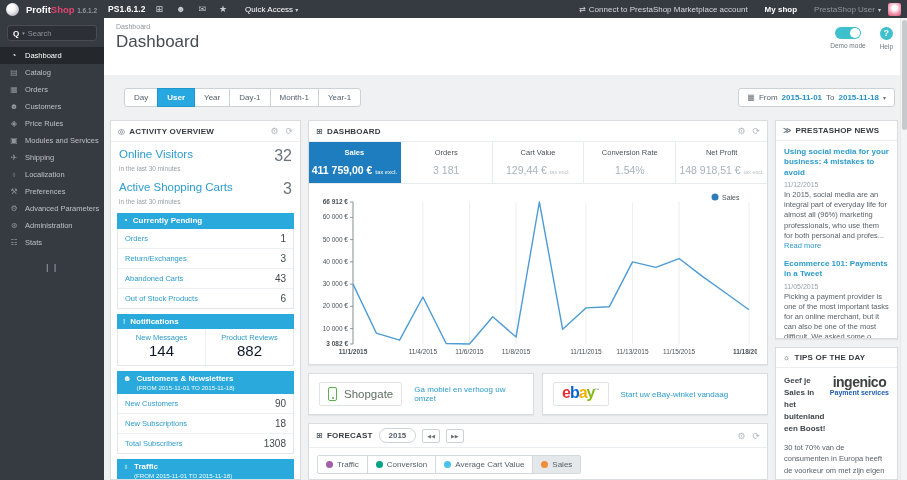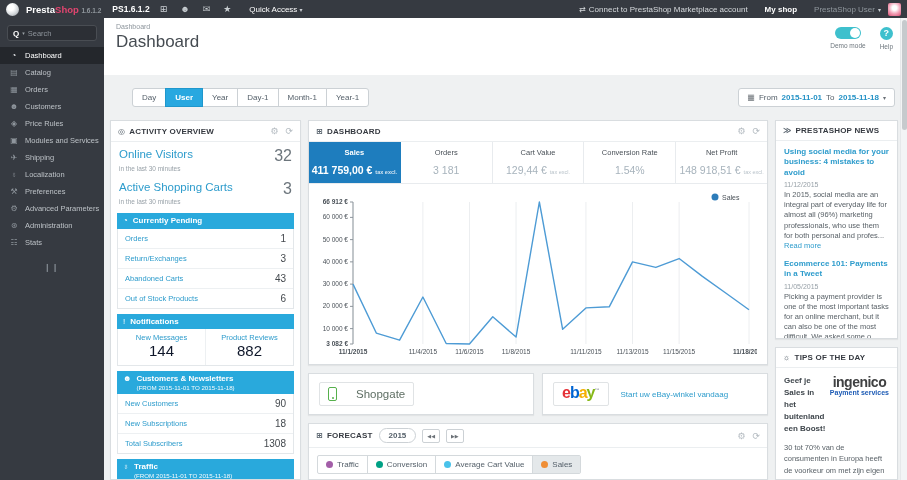--- a/index.html
+++ b/index.html
@@ -43,21 +43,21 @@
   .head-right{position:absolute;right:14px;top:9px;display:flex;gap:14px}
   .head-ctl{text-align:center;cursor:pointer}
   .toggle{width:26px;height:12px;border-radius:7px;background:#3ec0cd;position:relative;margin:0 auto}
   .toggle .knob{position:absolute;right:1px;top:1px;width:10px;height:10px;background:#fff;border-radius:50%}
   .ctl-label{font-size:6.5px;color:#6e777e;margin-top:3px}
   .help-circle{width:13px;height:13px;border-radius:50%;background:#3ec0cd;color:#fff;font-size:9px;font-weight:bold;line-height:13px;margin:0 auto;text-align:center}
 
   .toolbar{height:45px;display:flex;align-items:center;justify-content:space-between;padding:0 12px;flex:none}
   .btn-group{display:flex}
   .btn{background:#fff;border:1px solid #ccd1d5;padding:4px 9px;font-size:8px;color:#55606a;margin-left:-1px;cursor:pointer}
-  .btn:first-child{border-radius:3px 0 0 3px;margin-left:16px}
+  .btn:first-child{border-radius:3px 0 0 3px;margin-left:8px}
   .btn:last-child{border-radius:0 3px 3px 0}
   .btn.active{background:#28a8e0;border-color:#1f97cc;color:#fff;font-weight:bold;position:relative}
   .date-btn{background:#fff;border:1px solid #ccd1d5;border-radius:3px;padding:4px 8px;font-size:8px;color:#55606a;display:flex;gap:4px;align-items:center;cursor:pointer}
   .date-val{color:#2492c6;font-weight:bold}
   .cal-ic{color:#6b7177;font-size:8px}
 
   .content{display:flex;gap:7px;padding:0 9px 0 6px;height:360px;overflow:hidden;flex:none}
   .col-left{width:191px;flex:none}
   .col-mid{width:460px;flex:none;display:flex;flex-direction:column}
   .col-right{flex:1;min-width:0;display:flex;flex-direction:column}
@@ -100,21 +100,21 @@
   .metric.active .metric-label{color:#fff;font-weight:bold}
   .metric.active .metric-value{color:#fff;font-weight:bold}
   .metric.active .metric-note{color:#cfe3f1}
   .chart-wrap{padding:6px 4px 2px}
   svg{overflow:hidden;display:block}
 
   
   .banners{display:flex;gap:8px;margin-top:8px;flex:none}
   .banner{flex:1;background:#fff;border:1px solid #d9dde0;display:flex;align-items:center;gap:12px;padding:6px 10px;height:42px;box-shadow:0 1px 1px rgba(0,0,0,.05)}
   .banner-link{color:#2e9ccc;font-size:8px;cursor:pointer}
-  .sg-logo{display:flex;align-items:center;gap:19px;border:1px solid #e0e3e5;padding:4px 8px;border-radius:2px;background:#fff}
+  .sg-logo{display:flex;align-items:center;gap:7px;border:1px solid #e0e3e5;padding:4px 8px;border-radius:2px;background:#fff}
   .sg-phone{width:9px;height:14px;border:1.5px solid #56b04c;border-radius:2px;position:relative;flex:none}
   .sg-phone::after{content:"";position:absolute;bottom:1px;left:50%;transform:translateX(-50%);width:2px;height:2px;background:#56b04c;border-radius:50%}
   .sg-text{font-size:11.5px;color:#5f6f64}
   .ebay-logo{border:1px solid #e0e3e5;padding:1px 8px 3px;border-radius:2px;font-weight:bold;font-size:16px;letter-spacing:-1px;background:#fff}
   .ebay-tm{font-size:5px;color:#9aa0a6;vertical-align:super;letter-spacing:0}
 
   
   .forecast{margin-top:8px;flex:1;overflow:hidden;display:flex;flex-direction:column}
   .fc-head{display:flex;align-items:center;gap:6px;padding:4px 7px;border-bottom:1px solid #ebeef0}
   .fc-year{border:1px solid #ccd1d5;border-radius:9px;padding:2px 9px;font-size:8px;font-weight:bold;color:#55606a;cursor:pointer}
@@ -143,21 +143,21 @@
   
   .scrollbar{position:fixed;right:0;top:18px;bottom:0;width:7px;background:#f3f4f5;border-left:1px solid #e6e8ea;z-index:30}
   .scroll-thumb{position:absolute;top:2px;left:1px;width:5px;height:110px;background:#c6cacd;border-radius:3px}
 </style>
 </head>
 <body>
 
 <header class="topbar">
   <div class="tb-left">
     <span class="logo-circle"></span>
-    <span class="brand"><span>Presta</span><span class="accent">Shop</span>
+    <span class="brand"><span>Profit</span><span class="accent">Shop</span>
       <span class="tb-ver">1.6.1.2</span></span>
     <span class="tb-shop">PS1.6.1.2</span>
     <span class="tb-ic">⊞</span>
     <span class="tb-ic">☻</span>
     <span class="tb-ic">✉</span>
     <span class="tb-ic">★</span>
     <span class="tb-qa"><span>Quick Access</span> <span class="tb-caret">▾</span></span>
   </div>
   <div class="tb-right">
     <span class="tb-link">
@@ -434,20 +434,21 @@
             </svg>
         </div>
       </div>
 
       <div class="banners">
         <div class="banner">
           <span class="sg-logo">
               <span class="sg-phone"></span>
               <span class="sg-text">Shopgate</span>
             </span>
+          <span class="banner-link">Ga mobiel en verhoog uw omzet</span>
         </div>
         <div class="banner">
           <span class="ebay-logo"><span id="ebay-letters"><span style="color: rgb(229, 50, 56);">e</span><span style="color: rgb(0, 100, 210);">b</span><span style="color: rgb(245, 175, 2);">a</span><span style="color: rgb(134, 184, 23);">y</span></span><span class="ebay-tm">™</span></span>
           <span class="banner-link">Start uw eBay-winkel vandaag</span>
         </div>
       </div>
 
       <div class="panel forecast">
         <div class="fc-head">
           <div class="panel-title">

